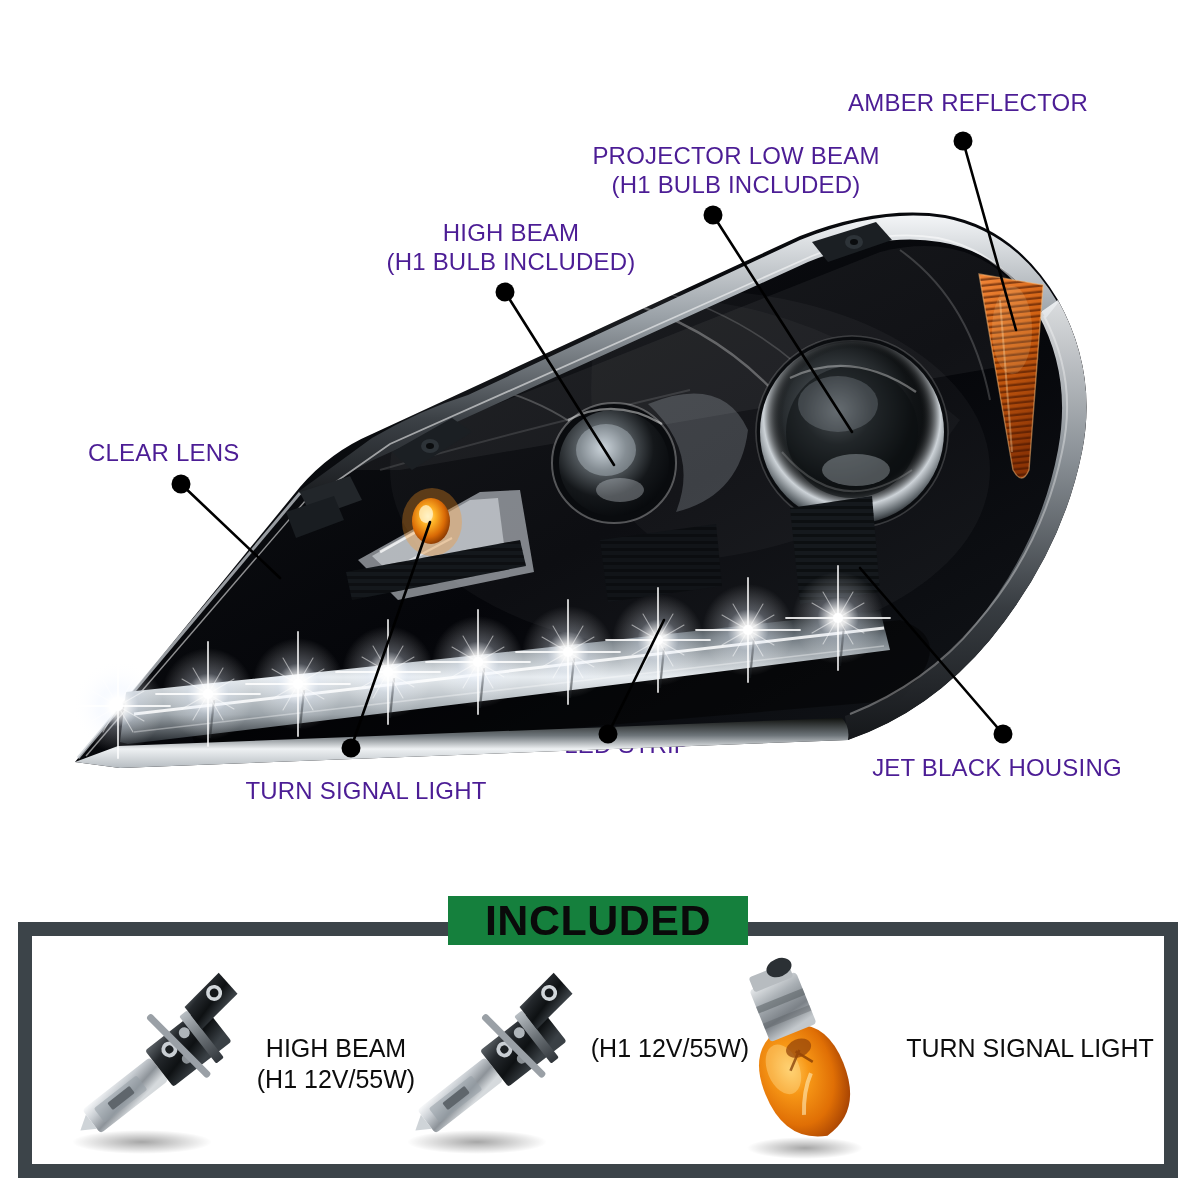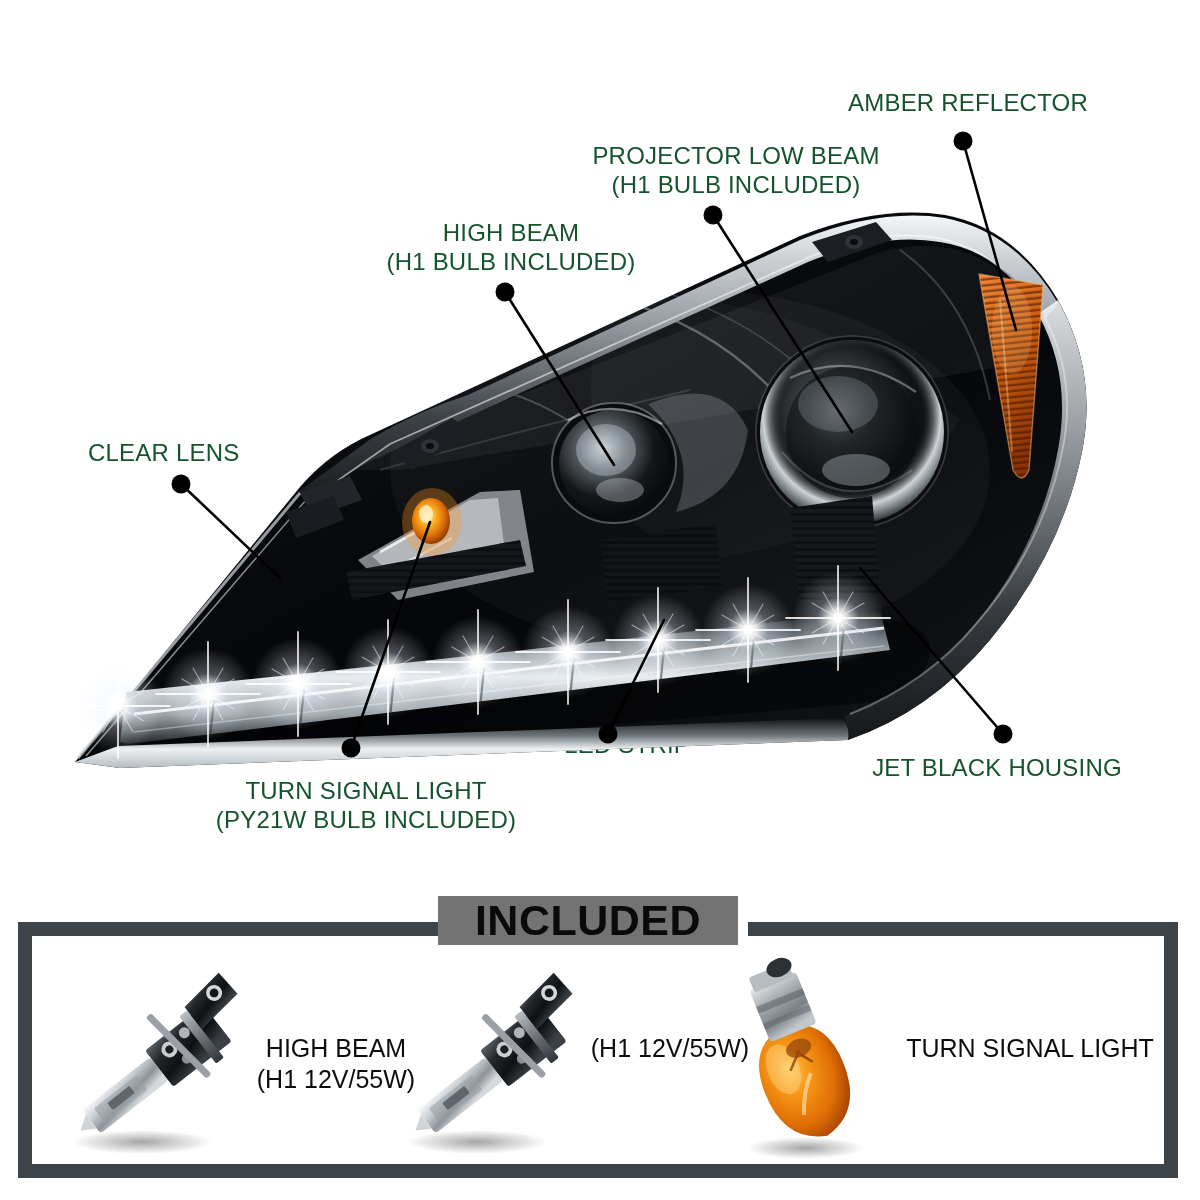--- a/index.html
+++ b/index.html
@@ -3,40 +3,40 @@
 <meta charset="utf-8">
 <style>
   html,body{margin:0;padding:0;background:#fff;}
   body{width:1200px;height:1200px;position:relative;overflow:hidden;
        font-family:"Liberation Sans","DejaVu Sans",sans-serif;color:#000;}
 
   #stage{position:absolute;inset:0;width:1200px;height:1200px;}
 
   
   .callout{position:absolute;font-size:24px;font-weight:400;line-height:1.22;
-           letter-spacing:.2px;white-space:pre;color:#14532d;}
+           letter-spacing:.2px;white-space:pre;color:#4c1d95;}
   .ct-center{text-align:center;}
   .ct-left{text-align:left;}
 
   
   svg.lay{position:absolute;left:0;top:0;width:1200px;height:1200px;overflow:visible;}
   svg.lay.front{z-index:40;}
   svg.lay.art{z-index:10;}
 
   
   #included-panel{position:absolute;left:18px;top:922px;width:1160px;height:256px;z-index:30;}
   .frame-seg{position:absolute;background:#3c4449;}
   #inc-left   {left:0;   top:0;   width:14px; height:256px;}
   #inc-right  {left:1146px;top:0; width:14px; height:256px;}
   #inc-bottom {left:0;   top:242px;width:1160px;height:14px;}
   #inc-top-l  {left:0;   top:0;   width:430px;height:14px;}
   #inc-top-r  {left:730px;top:0;  width:430px;height:14px;}
-  #included-title{position:absolute;left:420px;top:-26px;width:300px;text-align:center;
+  #included-title{position:absolute;left:430px;top:-26px;width:300px;text-align:center;
                   font-size:43px;font-weight:700;letter-spacing:.5px;color:#0a0a0a;
-                  background:#737373;line-height:1;padding:3px 0;}
+                  background:#15803d;line-height:1;padding:3px 0;}
   .inc-item-label{position:absolute;font-size:25px;line-height:1.25;text-align:center;
                   white-space:pre;color:#0d0d0d;}
 </style>
 </head>
 <body>
 
 <div id="stage">
 
   <svg class="lay art" viewBox="0 0 1200 1200">
     <defs>
@@ -385,21 +385,21 @@
         <line x1="1003" y1="734" x2="860" y2="568" stroke="#000" stroke-width="2.6" stroke-linecap="round"></line>
         <circle cx="1003" cy="734" r="9.5" fill="#000"></circle>
       </g>
   </svg>
 
   <div id="callout-labels">
       <div class="callout ct-center" style="left: 838px; top: 88px; width: 260px;"><div>AMBER REFLECTOR</div></div>
       <div class="callout ct-center" style="left: 578px; top: 141px; width: 316px;"><div>PROJECTOR LOW BEAM</div><div>(H1 BULB INCLUDED)</div></div>
       <div class="callout ct-center" style="left: 372px; top: 218px; width: 278px;"><div>HIGH BEAM</div><div>(H1 BULB INCLUDED)</div></div>
       <div class="callout ct-left" style="left: 88px; top: 438px; width: 220px;"><div>CLEAR LENS</div></div>
-      <div class="callout ct-center" style="left: 198px; top: 776px; width: 336px;"><div>TURN SIGNAL LIGHT</div><div>(PY21W BULB INCLUDED)</div></div>
+      <div class="callout ct-center" style="left: 198px; top: 776px; width: 336px;"><div>TURN SIGNAL LIGHT</div></div>
       <div class="callout ct-center" style="left: 520px; top: 730px; width: 170px; text-align: right;"><div>LED STRIP</div></div>
       <div class="callout ct-center" style="left: 852px; top: 753px; width: 290px;"><div>JET BLACK HOUSING</div></div>
     </div>
 
   <div id="included-panel">
     <div class="frame-seg" id="inc-left"></div>
     <div class="frame-seg" id="inc-right"></div>
     <div class="frame-seg" id="inc-bottom"></div>
     <div class="frame-seg" id="inc-top-l"></div>
     <div class="frame-seg" id="inc-top-r"></div>

